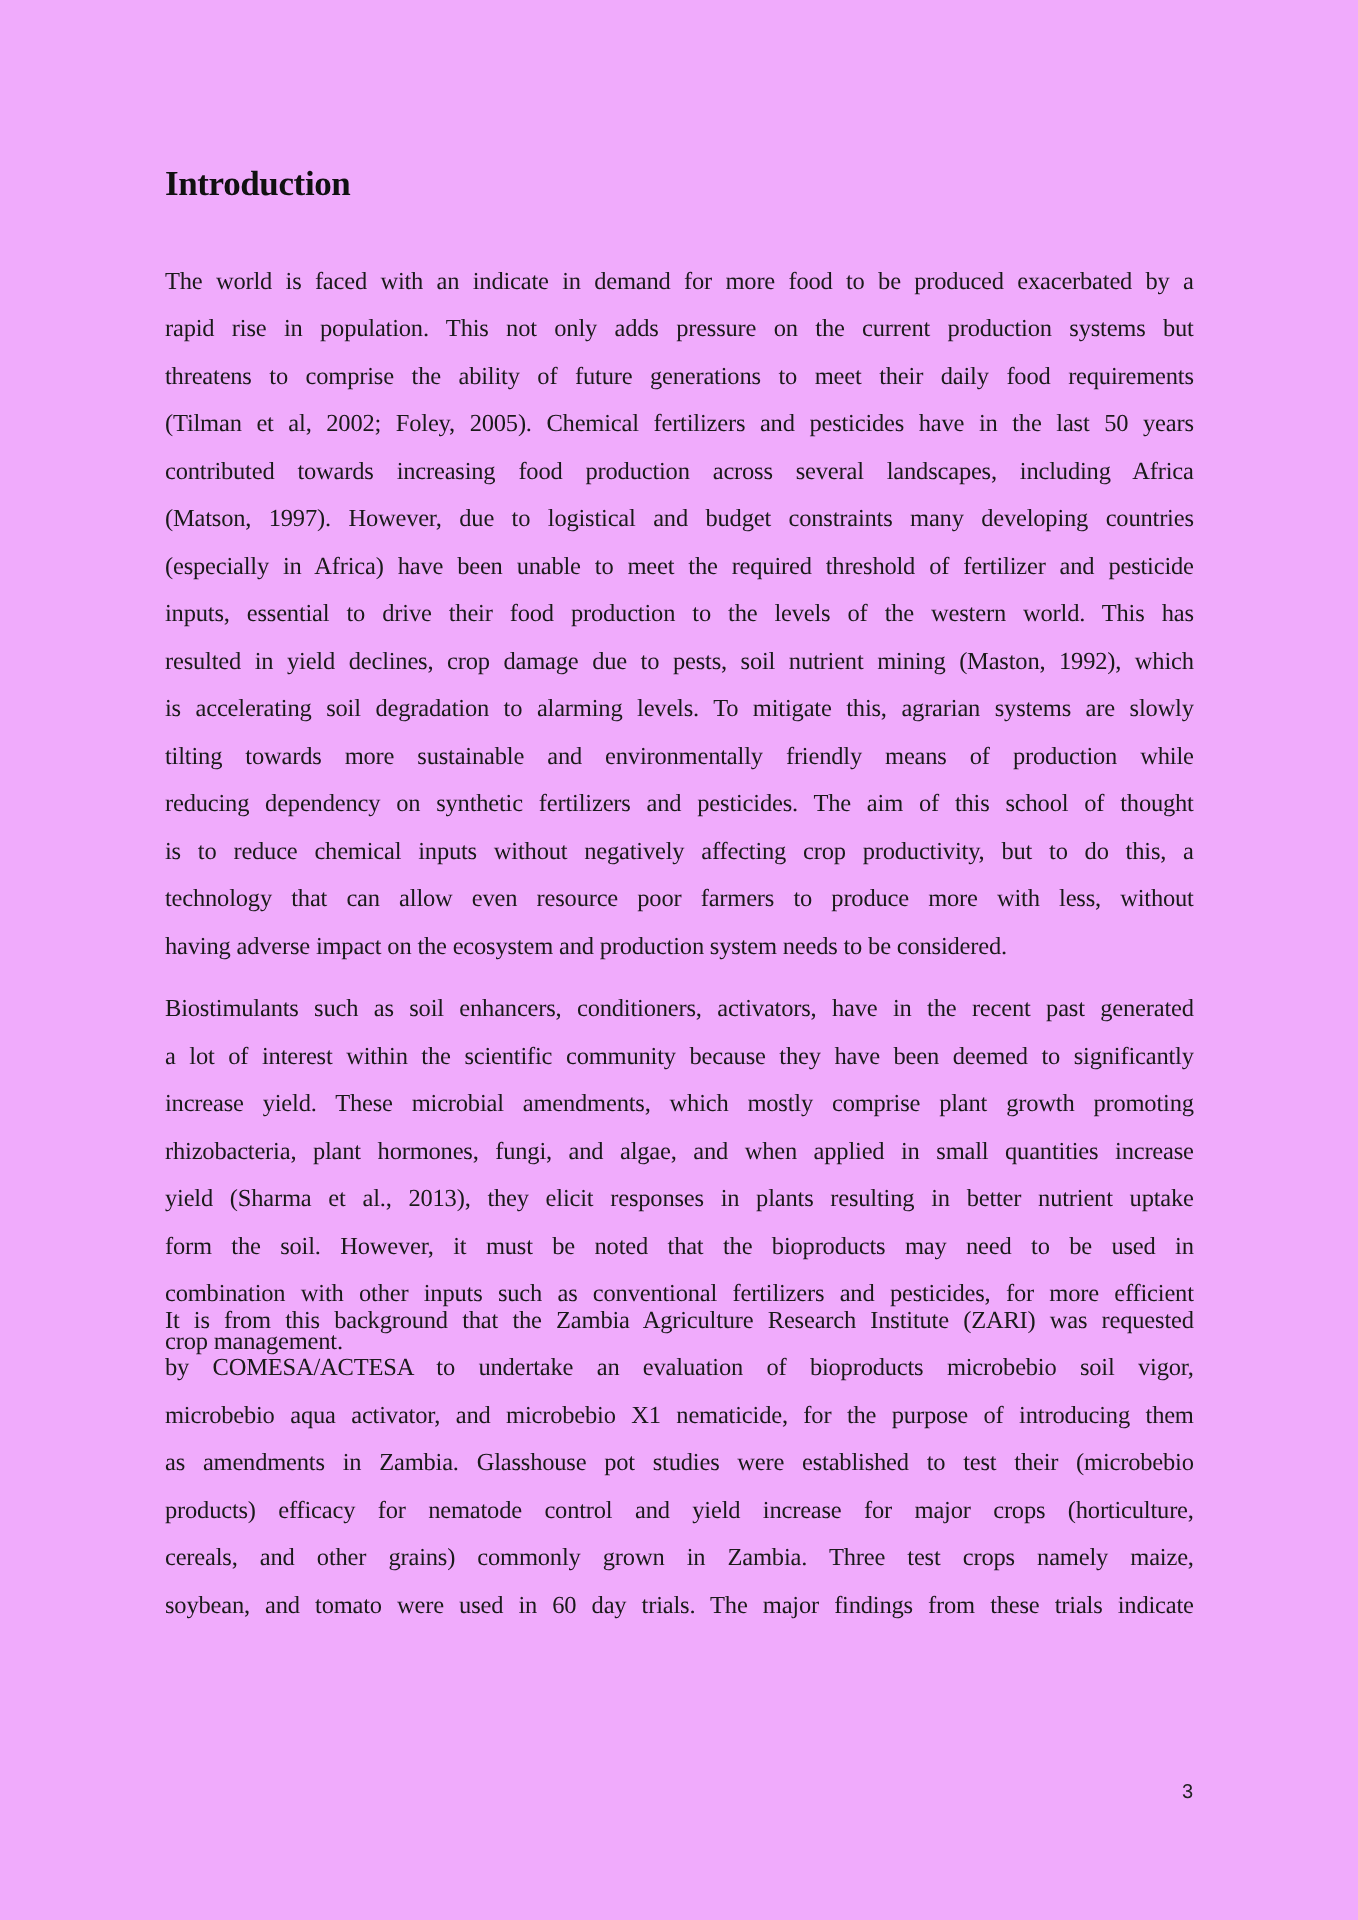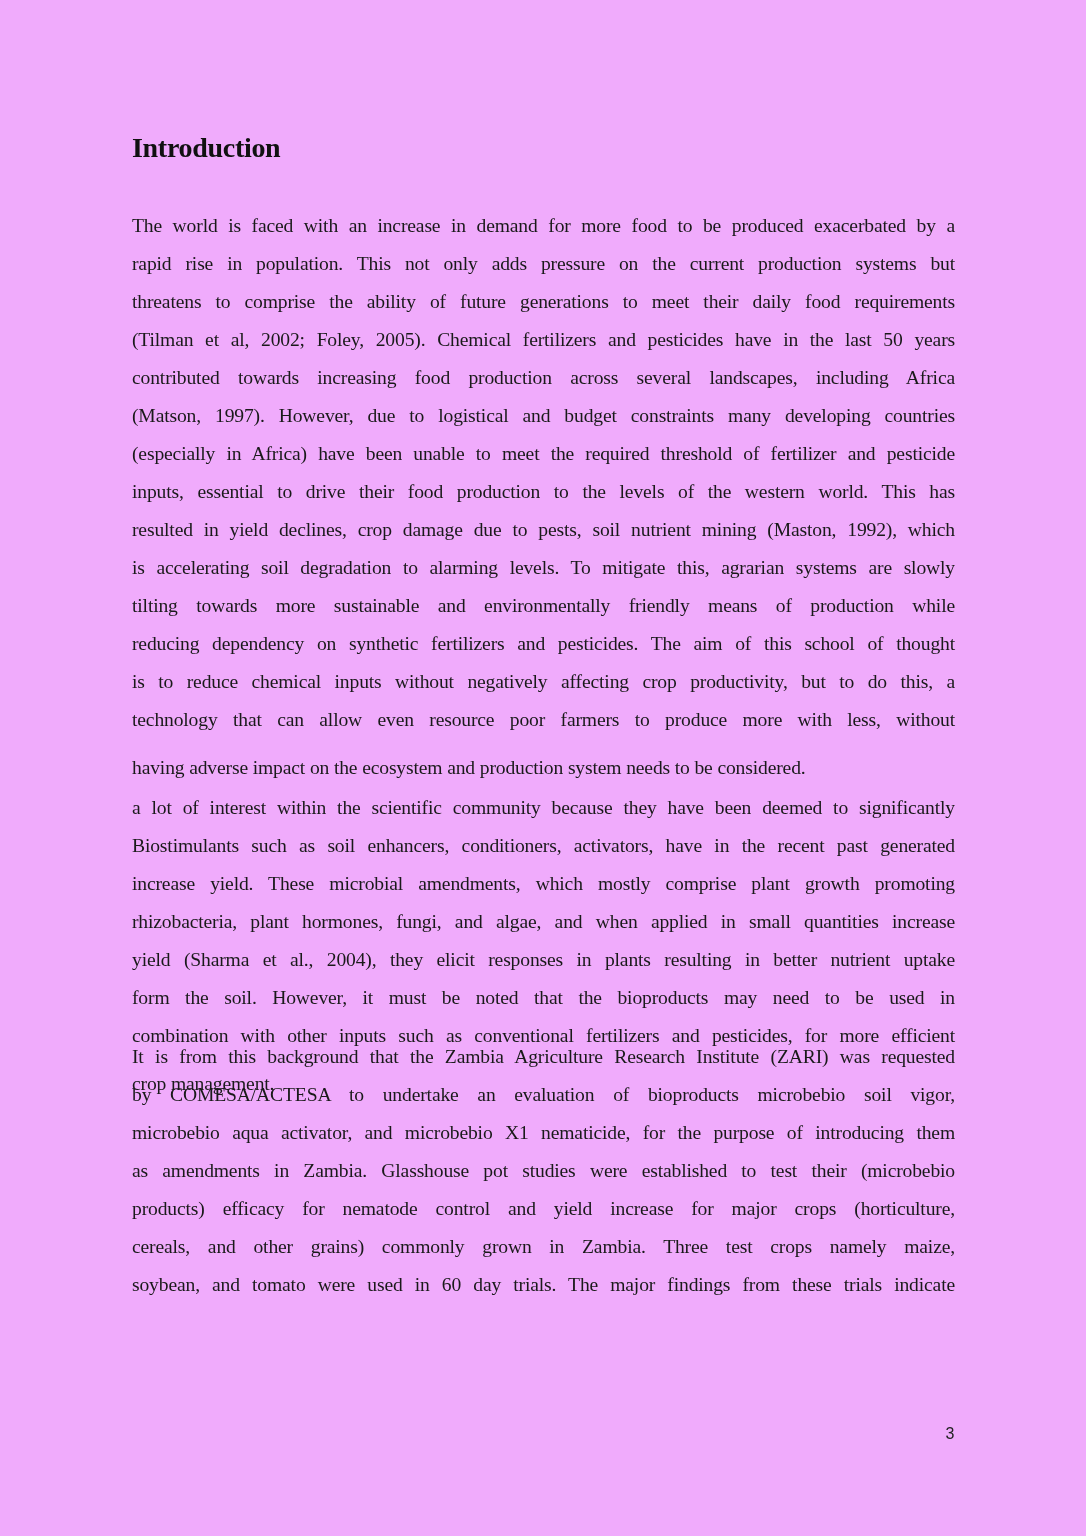--- a/index.html
+++ b/index.html
@@ -47,21 +47,20 @@
     }
     .body-text .line {
       display: block;
       text-align: justify;
       text-align-last: justify;
       white-space: nowrap;
       overflow: visible;
     }
     .body-text .line.last {
       text-align-last: left;
-      margin-top: 10px;
     }
     #p1 { top: 207px; }
     #p2 { top: 789px; }
     #p3 { top: 1038px; }
     .page-number {
       position: absolute;
       left: 940px;
       top: 1424px;
       width: 20px;
       text-align: center;
@@ -72,43 +71,43 @@
     }
   </style>
 </head>
 <body>
 
 <div class="page">
 
   <h1 class="heading">Introduction</h1>
 
   <p class="body-text" id="p1">
-    <span class="line">The world is faced with an increase in demand for more food to be produced exacerbated by a</span>
+    <span class="line">The world is faced with an indicate in demand for more food to be produced exacerbated by a</span>
     <span class="line">rapid rise in population. This not only adds pressure on the current production systems but</span>
     <span class="line">threatens to comprise the ability of future generations to meet their daily food requirements</span>
     <span class="line">(Tilman et al, 2002; Foley, 2005). Chemical fertilizers and pesticides have in the last 50 years</span>
     <span class="line">contributed towards increasing food production across several landscapes, including Africa</span>
     <span class="line">(Matson, 1997). However, due to logistical and budget constraints many developing countries</span>
     <span class="line">(especially in Africa) have been unable to meet the required threshold of fertilizer and pesticide</span>
     <span class="line">inputs, essential to drive their food production to the levels of the western world. This has</span>
     <span class="line">resulted in yield declines, crop damage due to pests, soil nutrient mining (Maston, 1992), which</span>
     <span class="line">is accelerating soil degradation to alarming levels. To mitigate this, agrarian systems are slowly</span>
     <span class="line">tilting towards more sustainable and environmentally friendly means of production while</span>
     <span class="line">reducing dependency on synthetic fertilizers and pesticides. The aim of this school of thought</span>
     <span class="line">is to reduce chemical inputs without negatively affecting crop productivity, but to do this, a</span>
     <span class="line">technology that can allow even resource poor farmers to produce more with less, without</span>
     <span class="line last">having adverse impact on the ecosystem and production system needs to be considered.</span>
   </p>
 
   <p class="body-text" id="p2">
+    <span class="line">Biostimulants such as soil enhancers, conditioners, activators, have in the recent past generated</span>
     <span class="line">a lot of interest within the scientific community because they have been deemed to significantly</span>
-    <span class="line">Biostimulants such as soil enhancers, conditioners, activators, have in the recent past generated</span>
     <span class="line">increase yield. These microbial amendments, which mostly comprise plant growth promoting</span>
     <span class="line">rhizobacteria, plant hormones, fungi, and algae, and when applied in small quantities increase</span>
-    <span class="line">yield (Sharma et al., 2004), they elicit responses in plants resulting in better nutrient uptake</span>
+    <span class="line">yield (Sharma et al., 2013), they elicit responses in plants resulting in better nutrient uptake</span>
     <span class="line">form the soil. However, it must be noted that the bioproducts may need to be used in</span>
     <span class="line">combination with other inputs such as conventional fertilizers and pesticides, for more efficient</span>
     <span class="line last">crop management.</span>
   </p>
 
   <p class="body-text" id="p3">
     <span class="line">It is from this background that the Zambia Agriculture Research Institute (ZARI) was requested</span>
     <span class="line">by COMESA/ACTESA to undertake an evaluation of bioproducts microbebio soil vigor,</span>
     <span class="line">microbebio aqua activator, and microbebio X1 nematicide, for the purpose of introducing them</span>
     <span class="line">as amendments in Zambia. Glasshouse pot studies were established to test their (microbebio</span>

